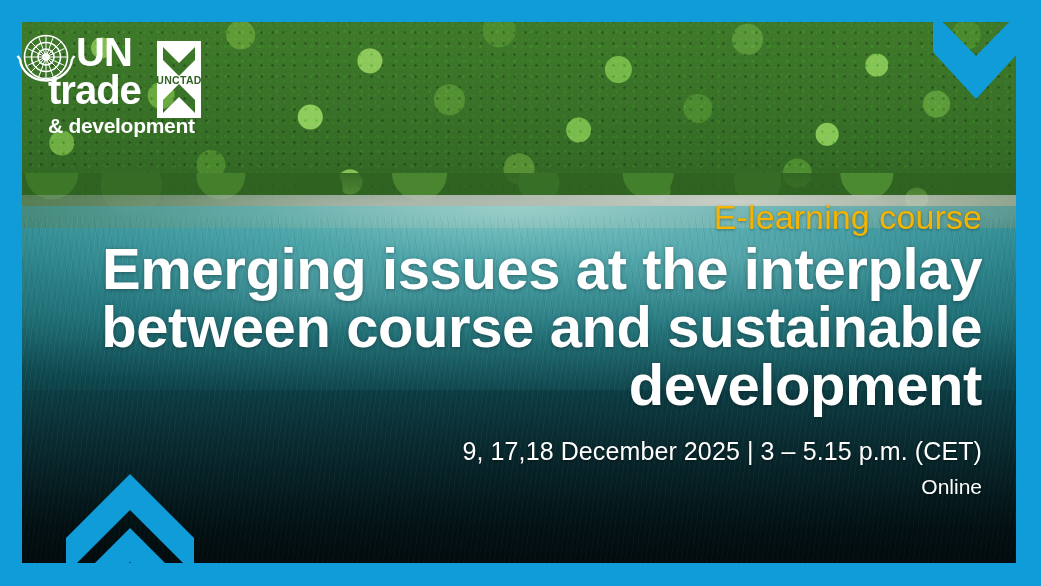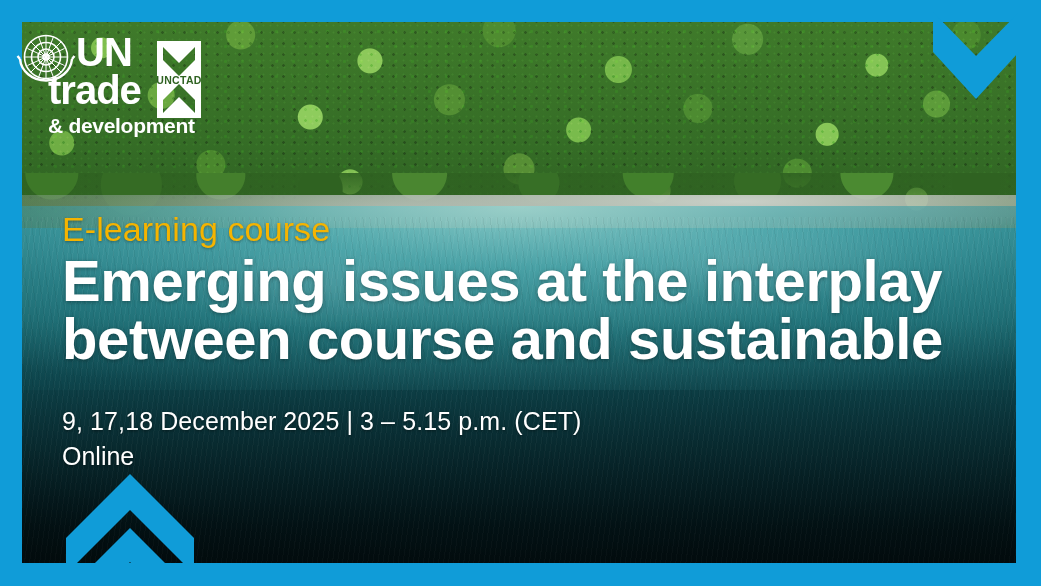--- a/index.html
+++ b/index.html
@@ -183,49 +183,50 @@
     bottom: 0px;
     width: 150px;
     height: 120px;
     z-index: 7;
   }
 
   
   #copy {
     position: absolute;
     right: 59px;
-    top: 208px;
+    top: 196px;
     width: 920px;
+    text-align: right;
     z-index: 8;
     color: #ffffff;
   }
   #eyebrow {
     font-size: 34px;
     line-height: 42px;
     color: #F5B400;
     letter-spacing: 0.1px;
     margin-bottom: 2px;
     text-shadow: 0 1px 3px rgba(0,0,0,0.35);
   }
   #headline {
     font-size: 58px;
     line-height: 58px;
     font-weight: bold;
     letter-spacing: -0.4px;
     text-shadow: 0 1px 4px rgba(0,0,0,0.35);
   }
   #meta {
-    margin-top: 36px;
+    margin-top: 20px;
     font-size: 25px;
     line-height: 35px;
     letter-spacing: 0.1px;
     text-shadow: 0 1px 3px rgba(0,0,0,0.45);
   }
   #location {
-    font-size: 25px;
+    font-size: 21px;
     line-height: 35px;
     text-shadow: 0 1px 3px rgba(0,0,0,0.45);
   }
 </style>
 </head>
 <body>
 
 <div id="banner">
 
   <div id="photo">
@@ -270,20 +271,21 @@
       <text x="165" y="64" text-anchor="middle" font-family="Liberation Sans, sans-serif" font-size="10.5" font-weight="bold" fill="#2f6221" letter-spacing="0.3">UNCTAD</text>
     </g>
   </svg>
 
   <div id="copy">
     <div id="eyebrow">E-learning course</div>
 
     <div id="headline">
       <div>Emerging issues at the interplay</div>
       <div>between course and sustainable</div>
+      <div>development</div>
     </div>
 
     <div id="meta">9, 17,18 December 2025 | 3 – 5.15 p.m. (CET)</div>
     <div id="location">Online</div>
   </div>
 
   <svg id="chev-bottom-left" viewBox="0 0 150 120">
     <polygon points="75,8  139,72  139,108  75,44  11,108  11,72" fill="#109CD8"></polygon>
     <polygon points="75,62 139,126 139,160 75,96  11,160 11,126" fill="#109CD8"></polygon>
   </svg>

